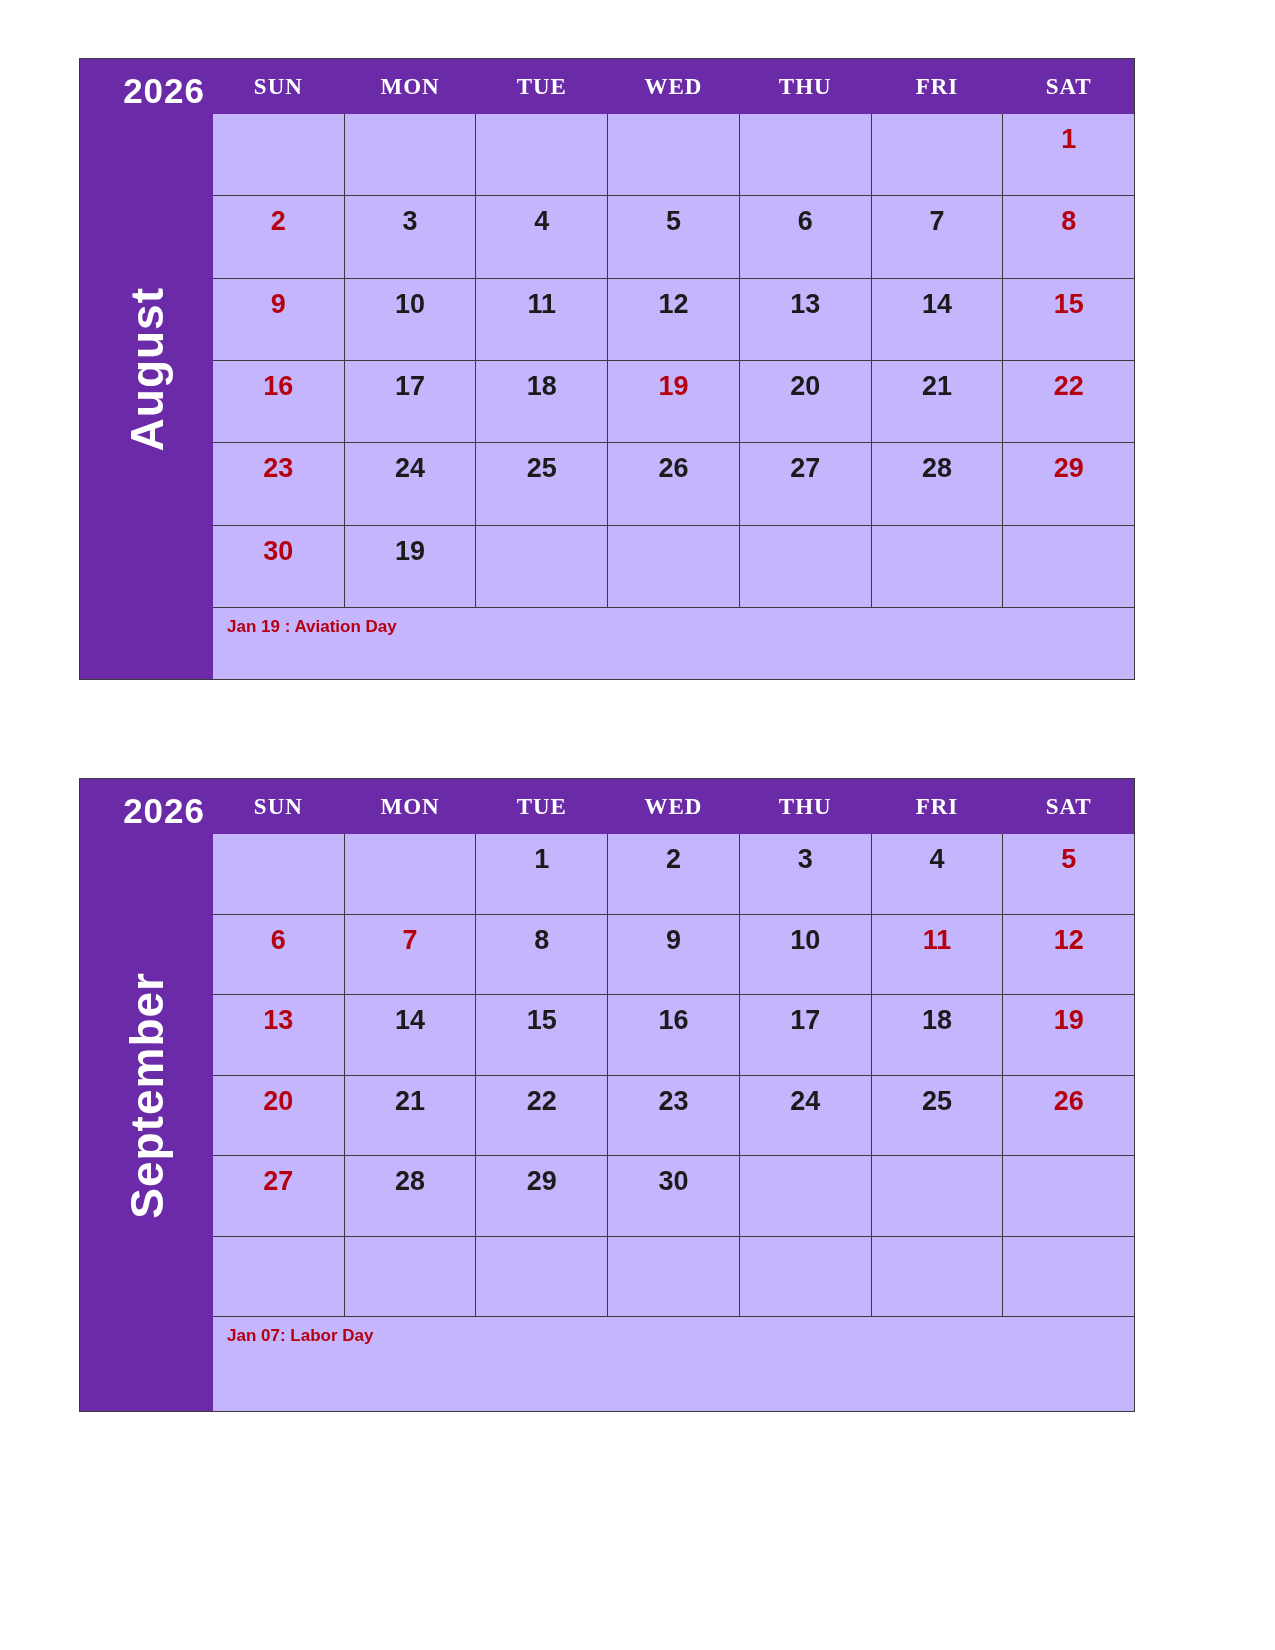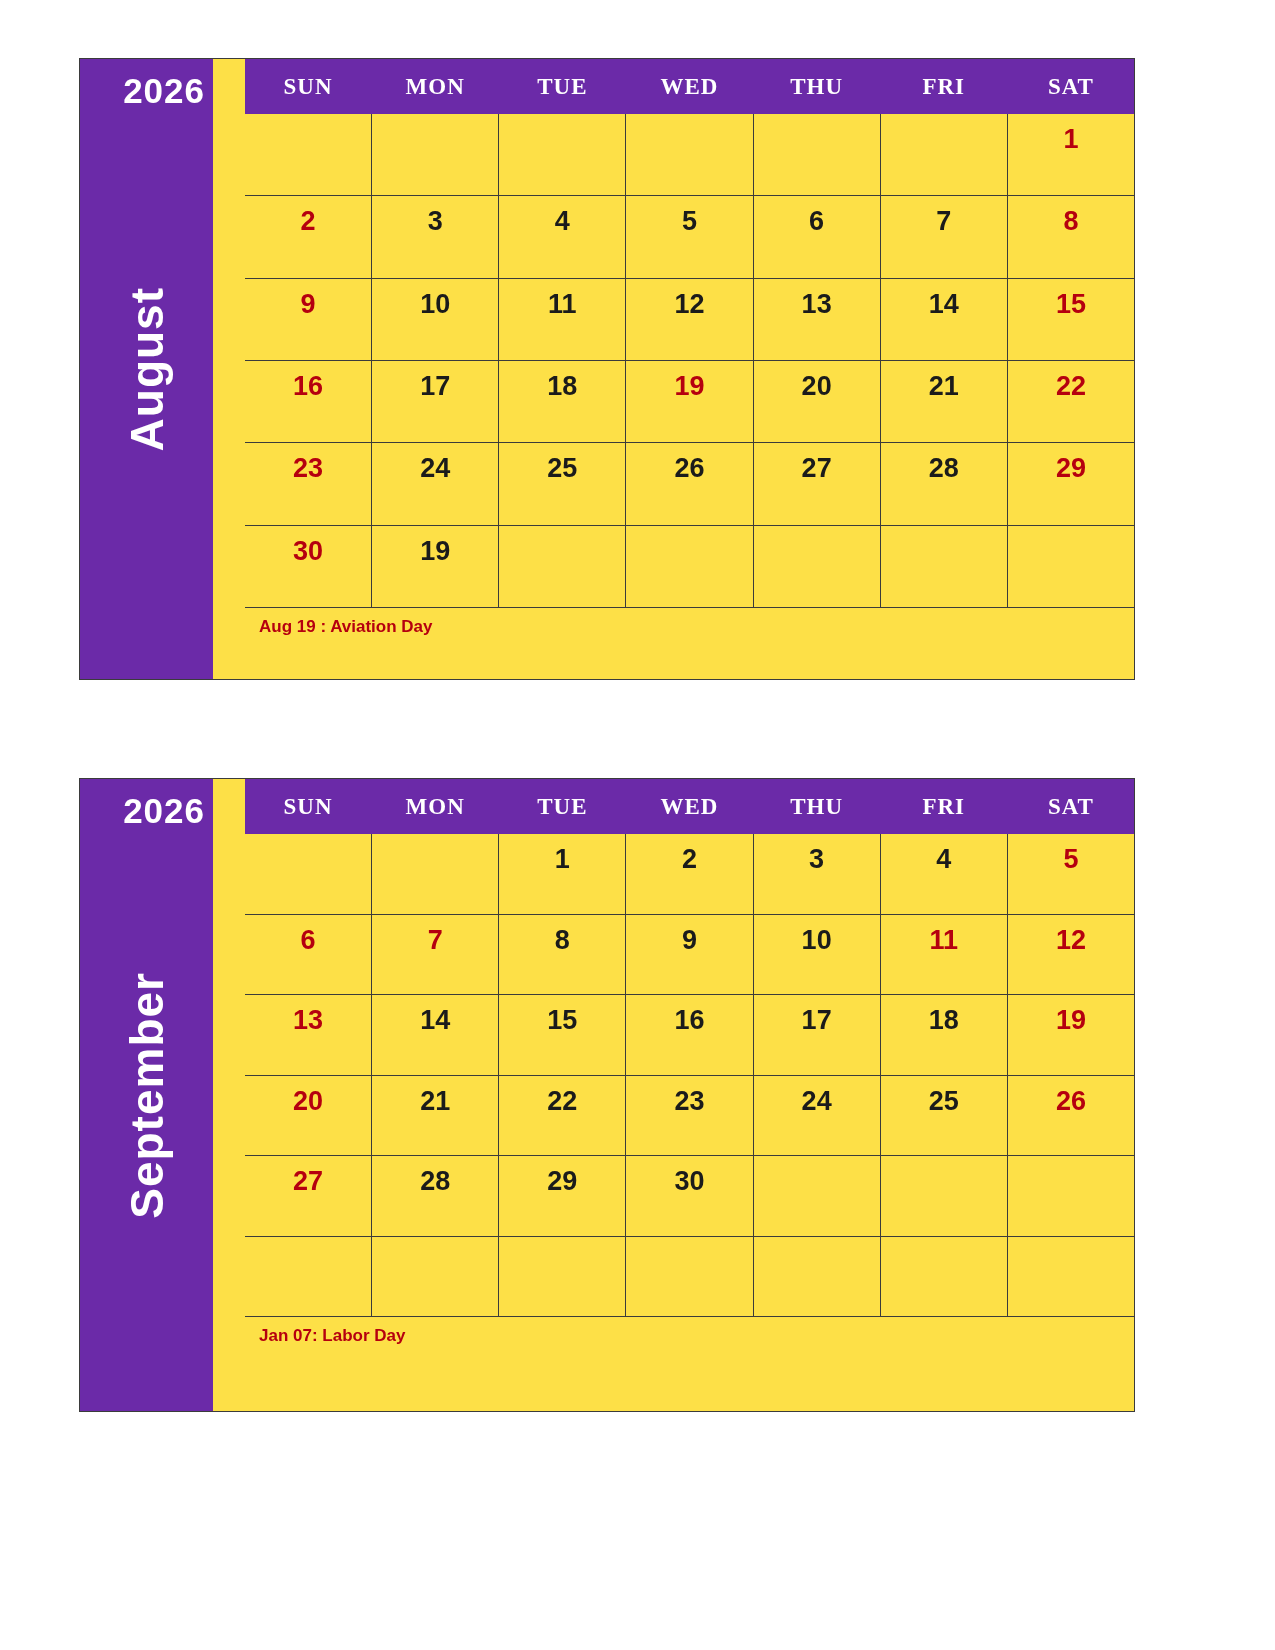--- a/index.html
+++ b/index.html
@@ -18,26 +18,25 @@
     position: relative;
     width: 1275px;
     height: 1650px;
     box-sizing: border-box;
     padding: 0;
   }
 
   
   .cal-block {
     position: absolute;
-    background: #fde047;
+    background: #c4b5fd;
     border: 1px solid #3b3b3b;
     box-sizing: border-box;
     display: flex;
     flex-direction: row;
-    gap: 32px;
   }
   #august-calendar {
     left: 79px;
     top: 58px;
     width: 1056px;
     height: 622px;
   }
   #september-calendar {
     left: 79px;
     top: 778px;
@@ -248,21 +247,21 @@
           <div class="day-cell weekend">30</div>
           <div class="day-cell">19</div>
           <div class="day-cell empty"></div>
           <div class="day-cell empty"></div>
           <div class="day-cell empty"></div>
           <div class="day-cell empty"></div>
           <div class="day-cell empty"></div>
         </div>
       </div>
       <div class="notes-row">
-        <div class="note-line">Aug 19 : Aviation Day</div>
+        <div class="note-line">Jan 19 : Aviation Day</div>
       </div>
     </div>
   </div>
 
   <div class="cal-block" id="september-calendar">
     <div class="spine">
       <div class="spine-year">2026</div>
       <div class="spine-month">
         <span>September</span>
       </div>

